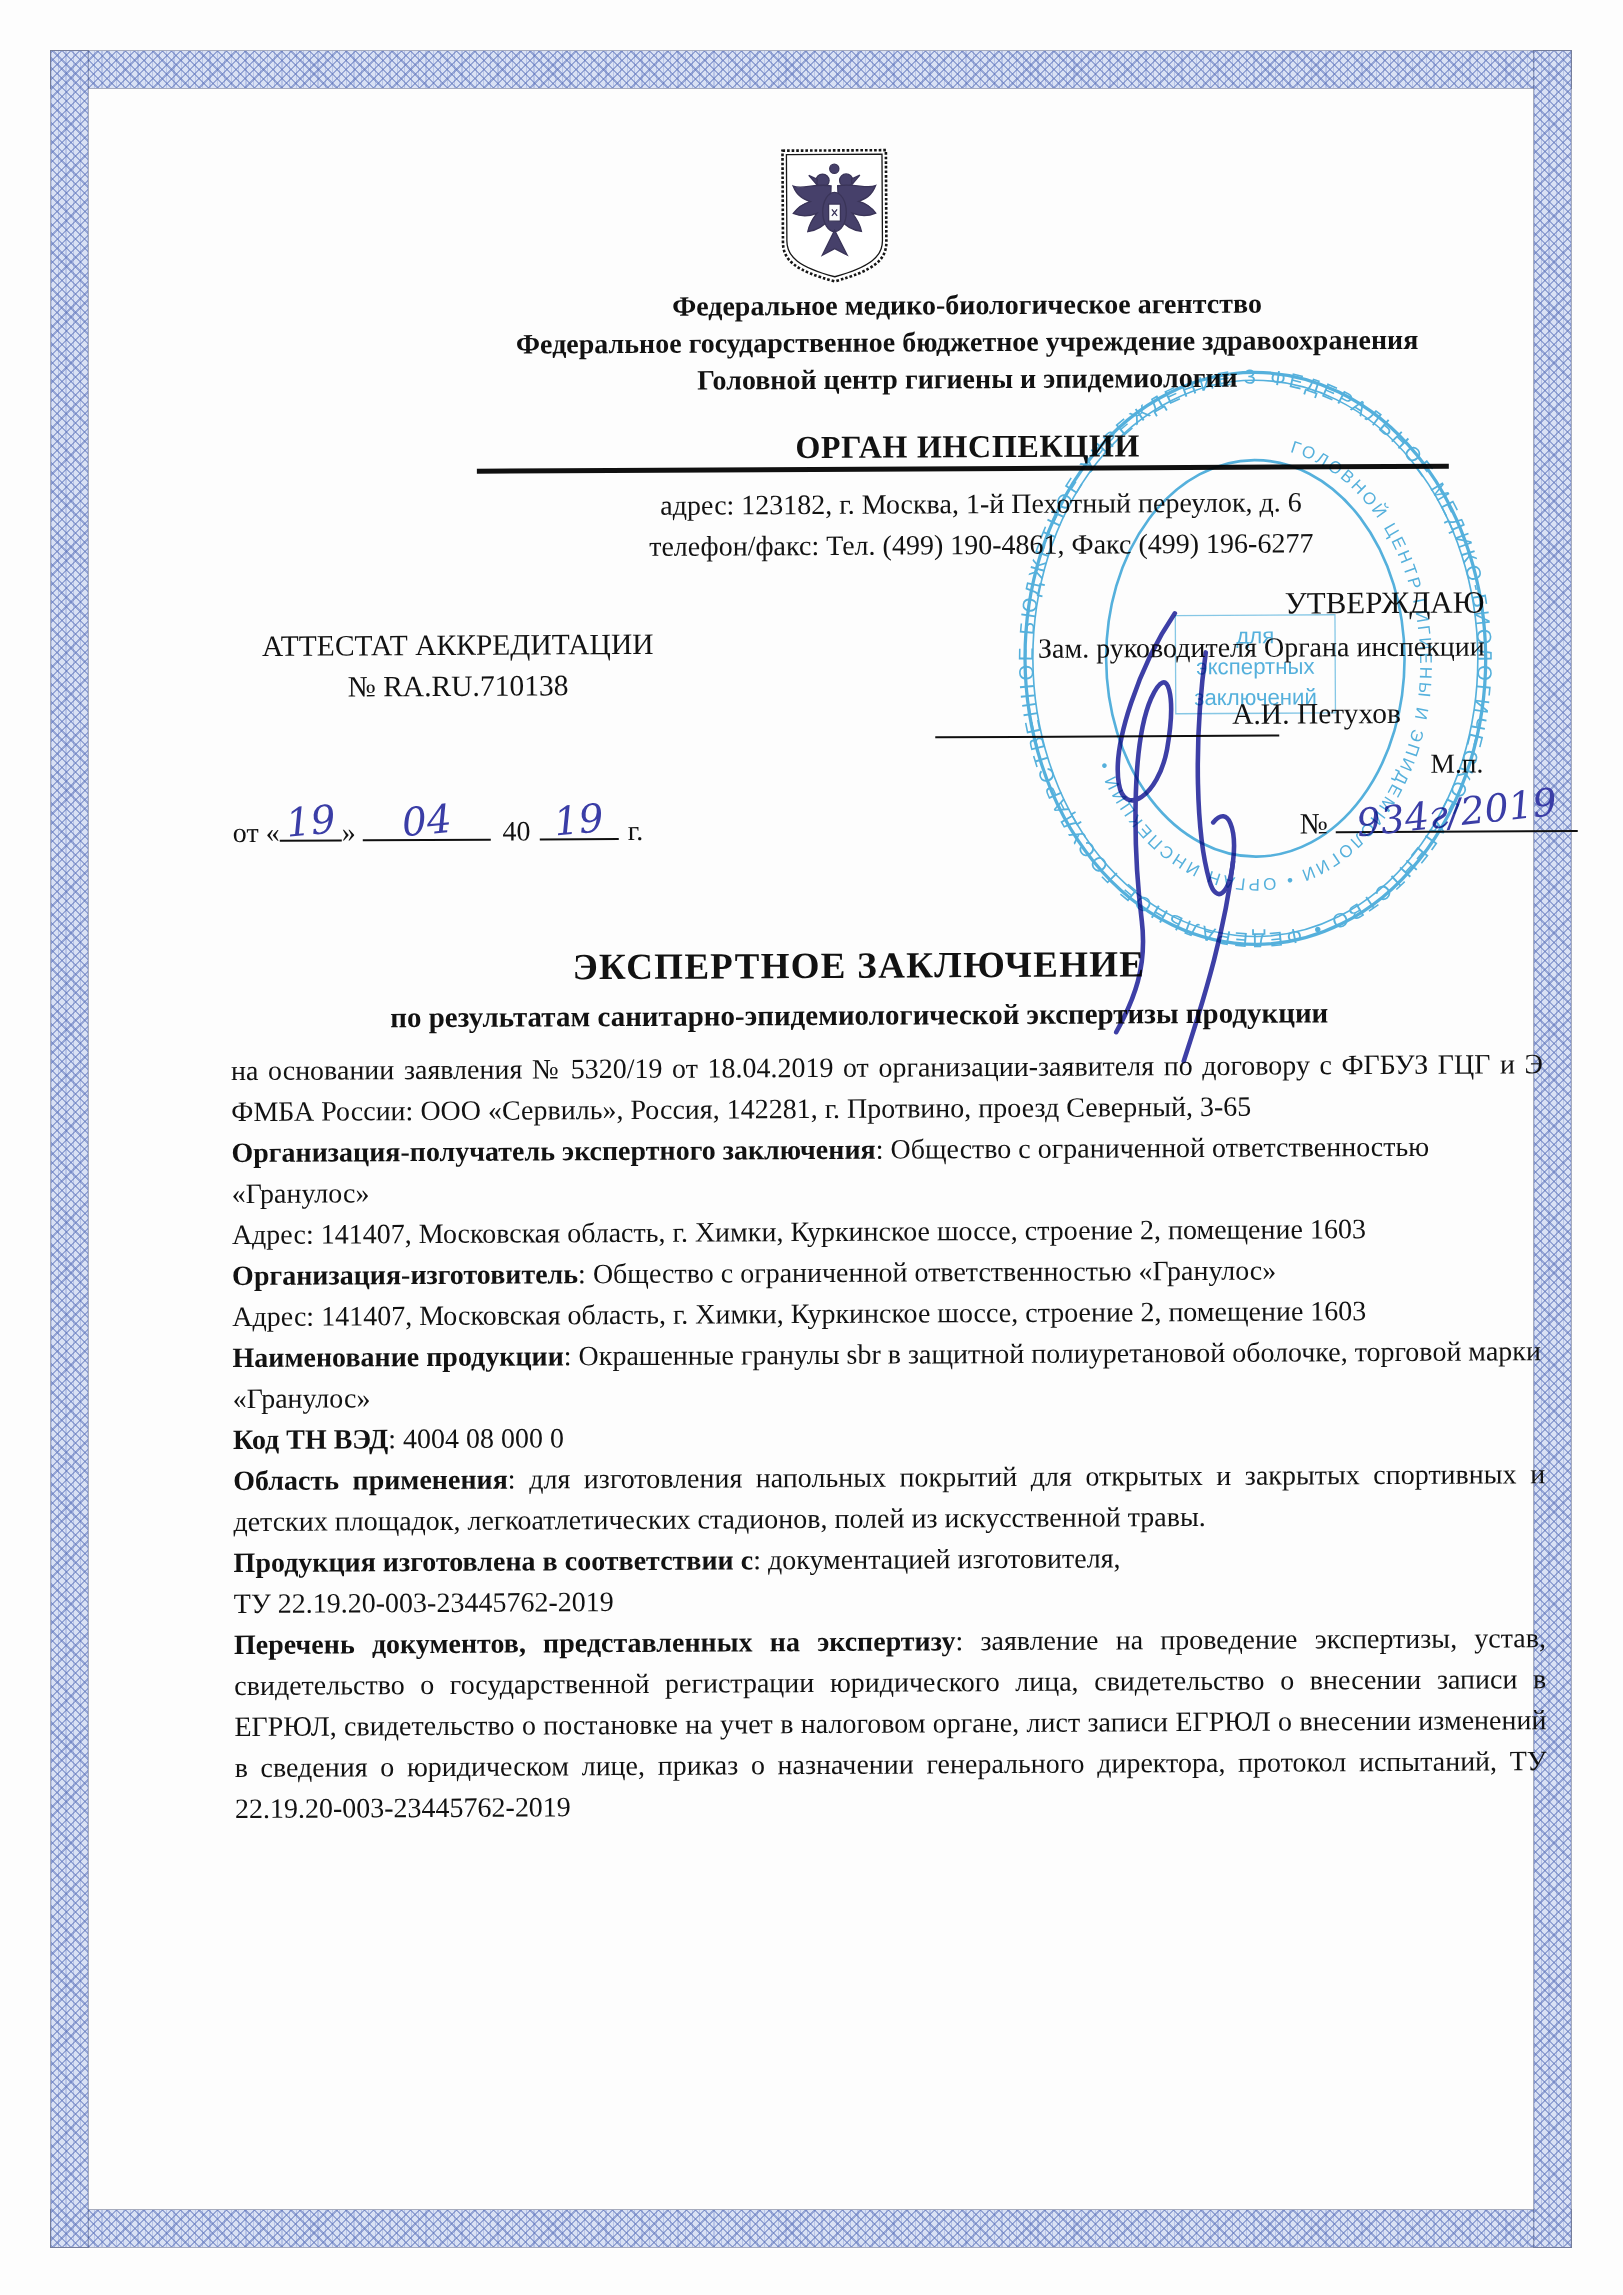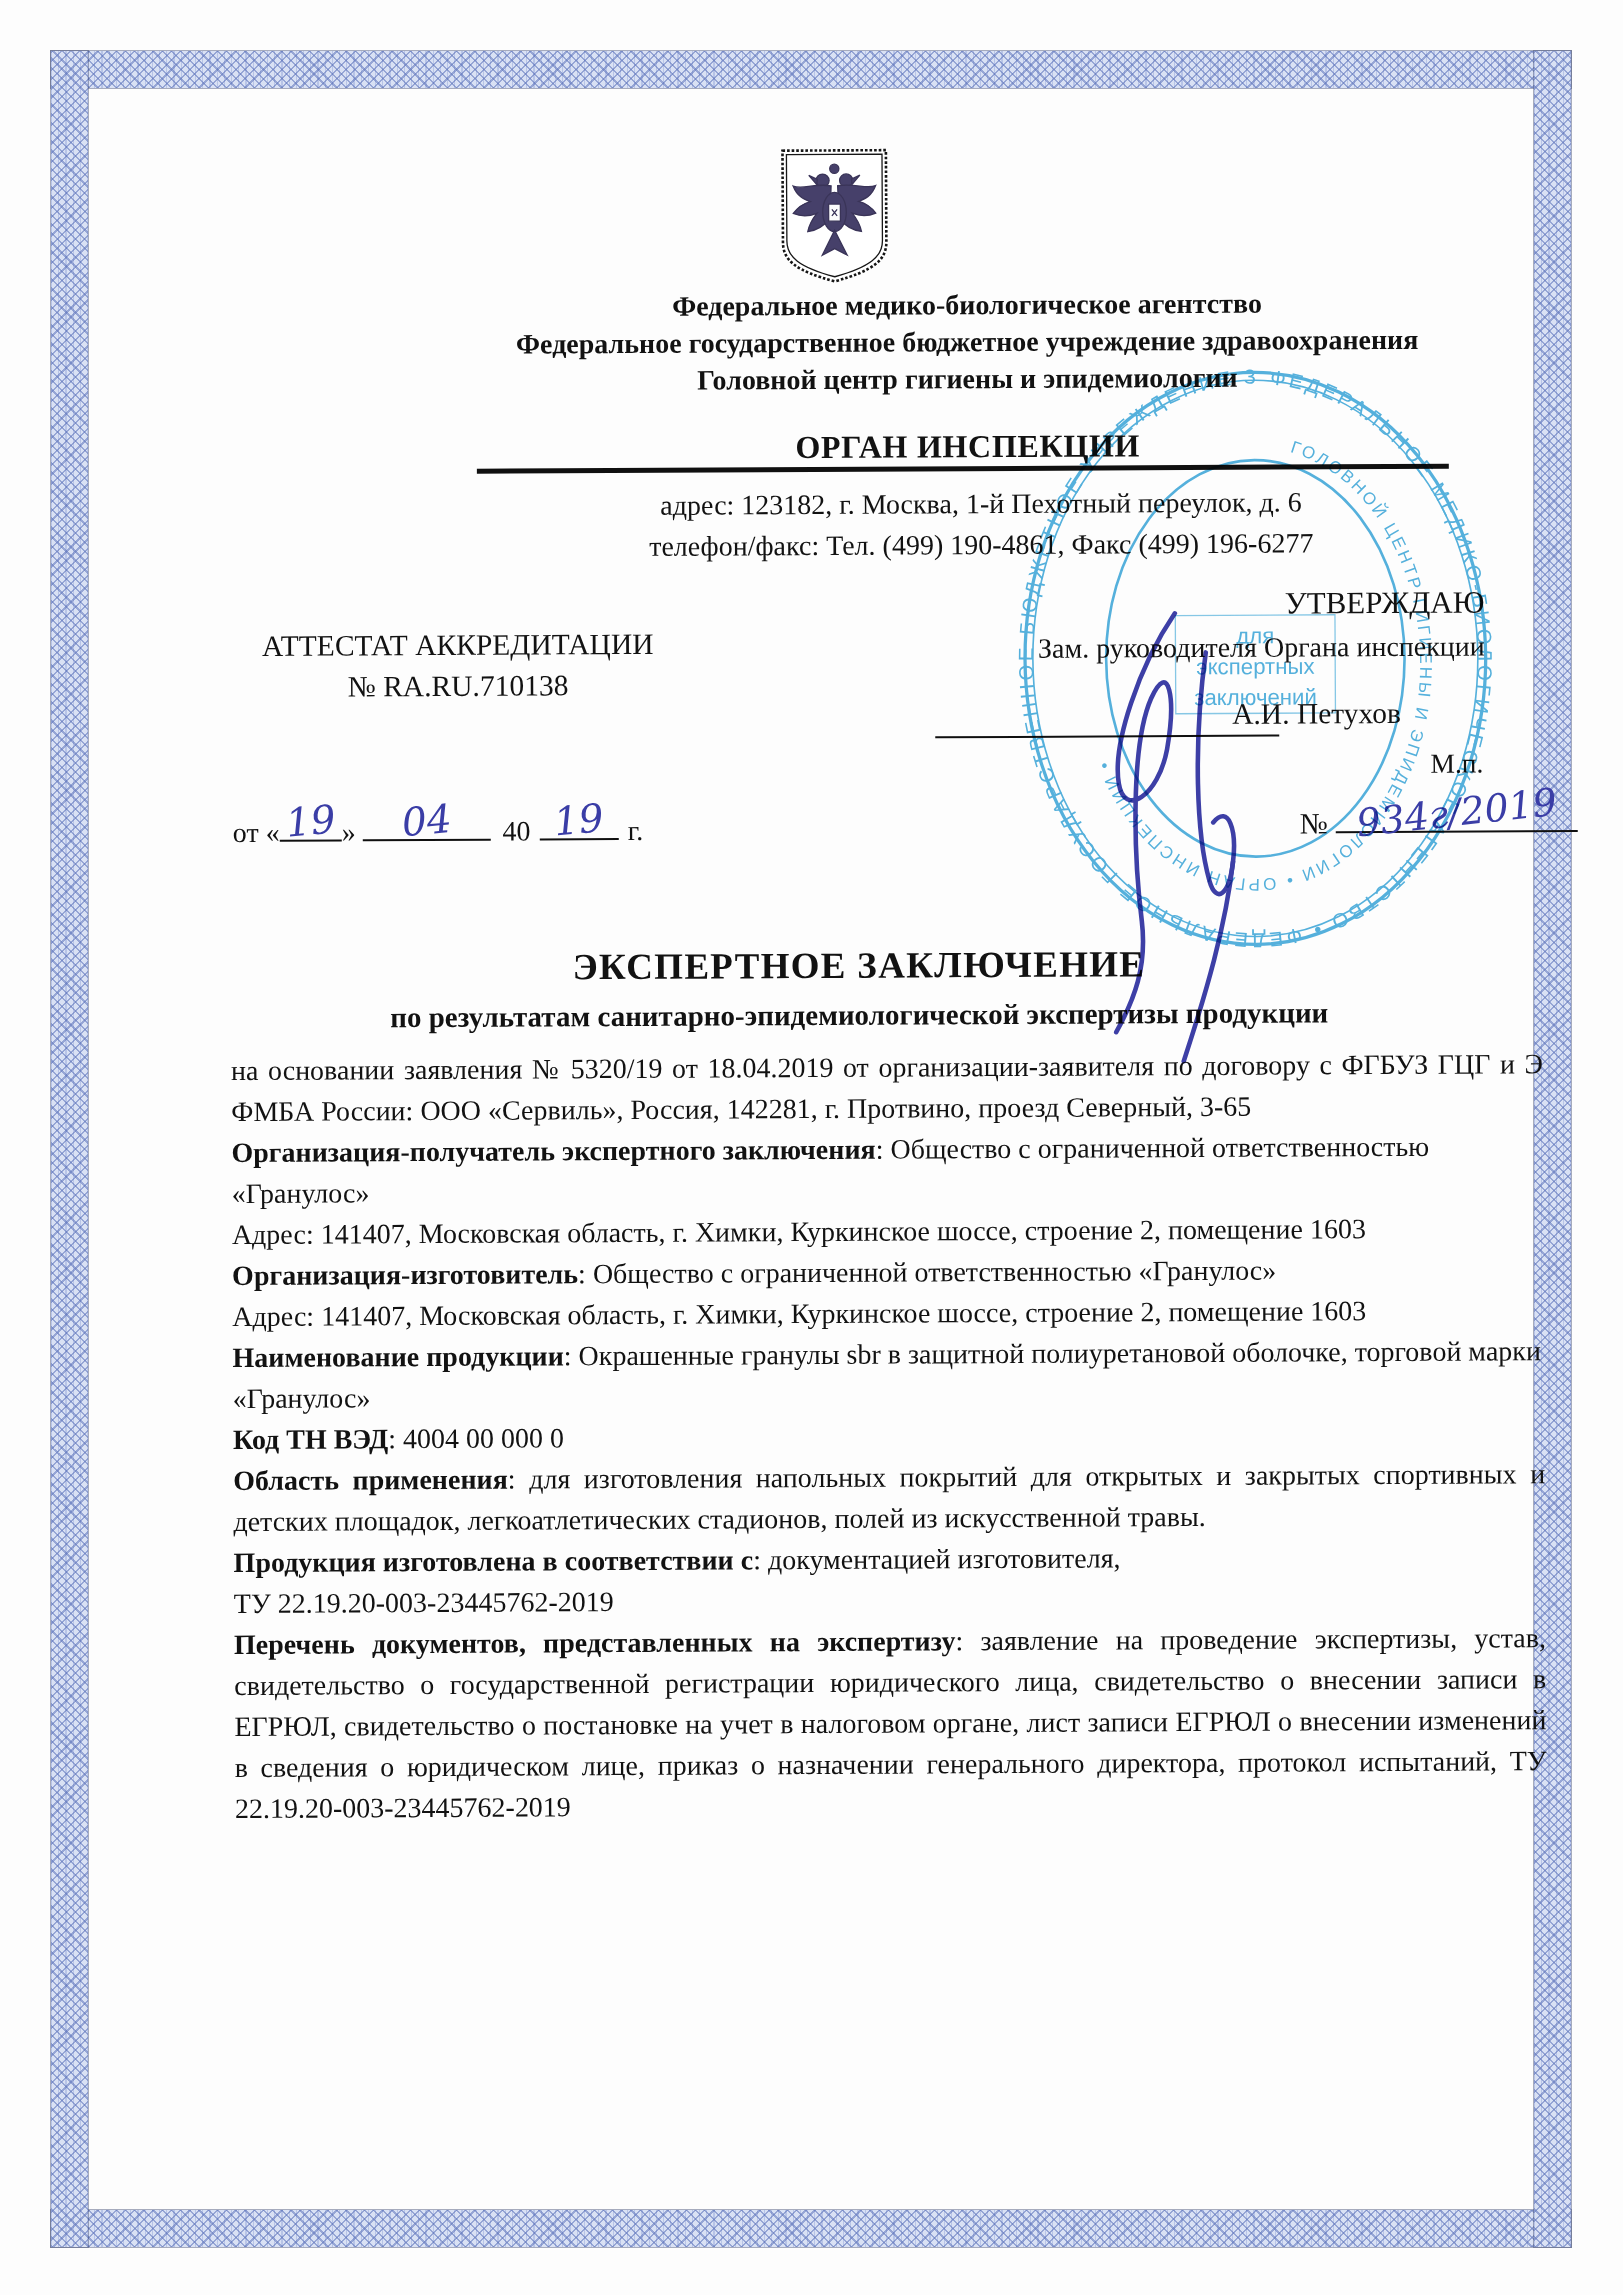--- a/index.html
+++ b/index.html
@@ -157,21 +157,21 @@
     <p class="jst mb1">на основании заявления № 5320/19 от 18.04.2019 от организации-заявителя по договору с ФГБУЗ ГЦГ и Э ФМБА России: ООО «Сервиль», Россия, 142281, г. Протвино, проезд Северный, 3-65</p>
 
     <p class="mb2"><b>Организация-получатель экспертного заключения</b><span>: Общество с ограниченной ответственностью «Гранулос»</span><br>
       <span>Адрес: 141407, Московская область, г. Химки, Куркинское шоссе, строение 2, помещение 1603</span></p>
 
     <p class="mb3"><b>Организация-изготовитель</b><span>: Общество с ограниченной ответственностью «Гранулос»</span><br>
       <span>Адрес: 141407, Московская область, г. Химки, Куркинское шоссе, строение 2, помещение 1603</span></p>
 
     <p class="mb4"><b>Наименование продукции</b><span>: Окрашенные гранулы sbr в защитной полиуретановой оболочке, торговой марки «Гранулос»</span></p>
 
-    <p class="mb5"><b>Код ТН ВЭД</b><span>: 4004 00 000 0</span></p>
+    <p class="mb5"><b>Код ТН ВЭД</b><span>: 4004 08 000 0</span></p>
 
     <p class="jst mb6"><b>Область применения</b><span>: для изготовления напольных покрытий для открытых и закрытых спортивных и детских площадок, легкоатлетических стадионов, полей из искусственной травы.</span></p>
 
     <p class="mb7"><b>Продукция изготовлена в соответствии с</b><span>: документацией изготовителя,</span><br>
       <span>ТУ 22.19.20-003-23445762-2019</span></p>
 
     <p class="jst"><b>Перечень документов, представленных на экспертизу</b><span>: заявление на проведение экспертизы, устав, свидетельство о государственной регистрации юридического лица, свидетельство о внесении записи в ЕГРЮЛ, свидетельство о постановке на учет в налоговом органе, лист записи ЕГРЮЛ о внесении изменений в сведения о юридическом лице, приказ о назначении генерального директора, протокол испытаний, ТУ 22.19.20-003-23445762-2019</span></p>
   </div>
 
   <svg class="stamp" viewBox="0 0 780 920">

